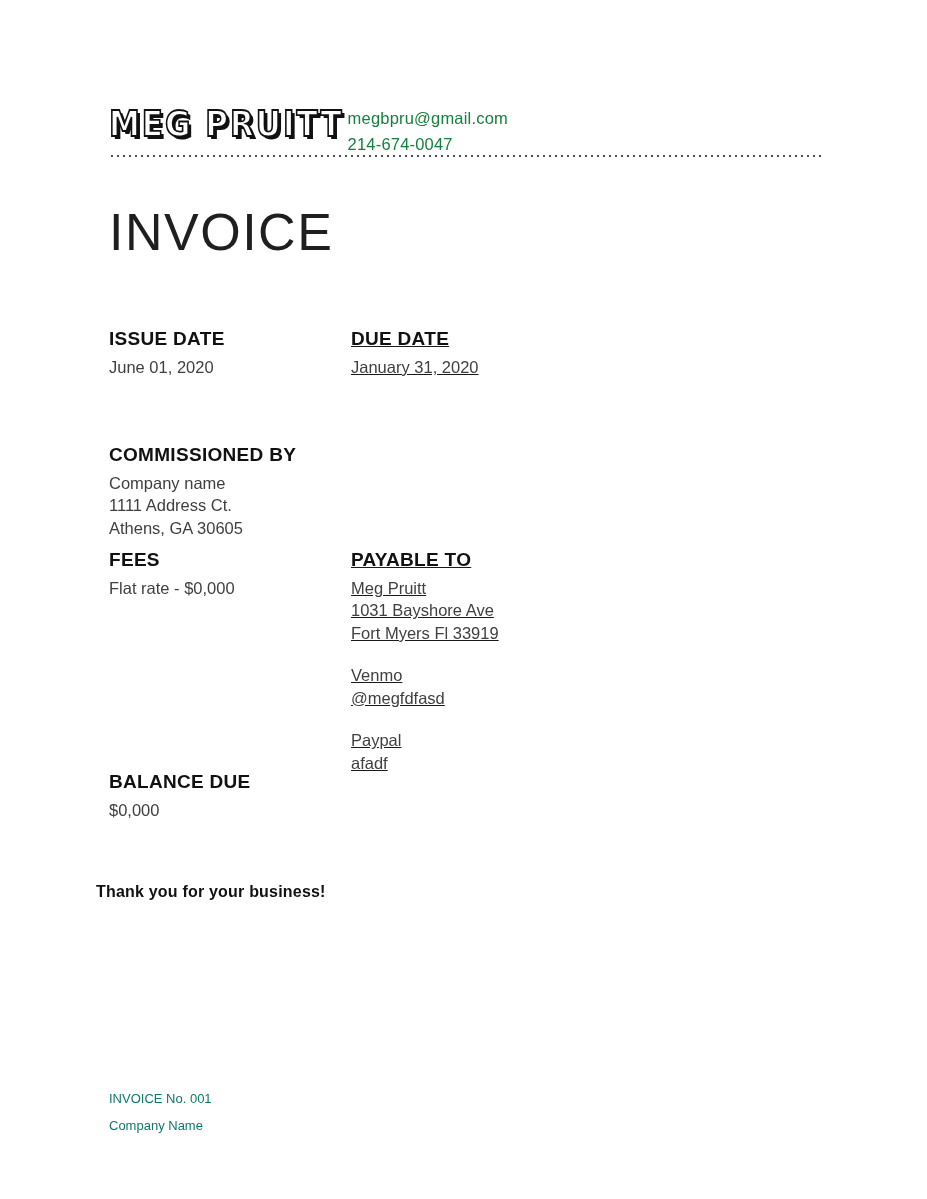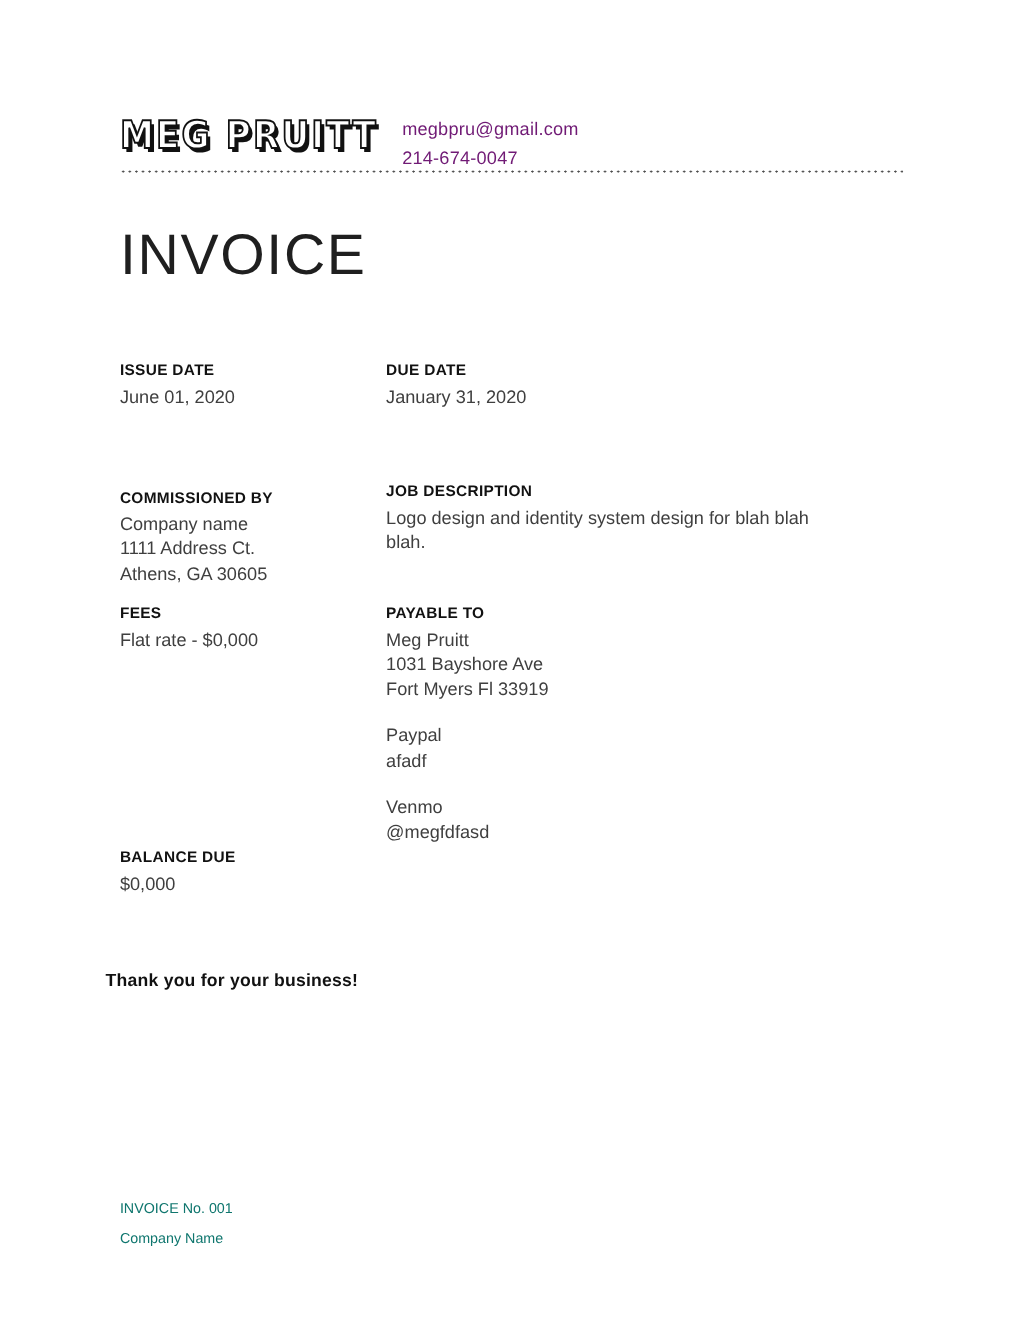--- a/index.html
+++ b/index.html
@@ -41,25 +41,25 @@
     line-height: 1;
     color: #ffffff;
     -webkit-text-stroke: 1.6px #111111;
     text-shadow: 3px 3px 0 #111111;
     padding-top: 6px;
     white-space: nowrap;
     transform: scaleY(1.12);
     transform-origin: left top;
   }
   .contact {
-    margin-left: 22px;
+    margin-left: 4px;
     padding-top: 6px;
     font-size: 16.5px;
     line-height: 1.55;
-    color: #701a75;
+    color: #15803d;
     font-family: "Liberation Sans", sans-serif;
   }
   .contact div {
     letter-spacing: 0.2px;
   }
 
   .divider {
     position: absolute;
     left: 109px;
     top: 155px;
@@ -82,37 +82,37 @@
     line-height: 1;
     font-family: "Liberation Sans", sans-serif;
   }
 
   
   .block {
     position: absolute;
   }
   .block h3 {
     margin: 0 0 6px 0;
-    font-size: 14px;
+    font-size: 19px;
     font-weight: bold;
     letter-spacing: 0.3px;
     color: #111111;
     font-family: "Liberation Sans", sans-serif;
   }
   .block p, .block div.line {
     margin: 0;
     font-size: 16.5px;
     line-height: 1.36;
     color: #3f3f3f;
     font-weight: 400;
     font-family: "Liberation Sans", sans-serif;
   }
 
   .col-left  { left: 109px; }
-  .col-right { left: 351px; }
+  .col-right { left: 351px; text-decoration: underline; }
 
   .r-issue   { top: 328px; }
   .r-due     { top: 328px; }
   .r-comm    { top: 444px; }
   .r-job     { top: 438px; }
   .r-fees    { top: 549px; }
   .r-pay     { top: 549px; }
   .r-balance { top: 771px; }
 
   .pay-group { margin-top: 20px; }
@@ -164,43 +164,39 @@
     <p>January 31, 2020</p>
   </div>
 
   <div class="block col-left r-comm">
     <h3>COMMISSIONED BY</h3>
     <div class="line">Company name</div>
     <div class="line">1111 Address Ct.</div>
     <div class="line">Athens, GA 30605</div>
   </div>
 
-  <div class="block col-right r-job">
-    <h3>JOB DESCRIPTION</h3>
-    <p>Logo design and identity system design for blah blah blah.</p>
-  </div>
 
   <div class="block col-left r-fees">
     <h3>FEES</h3>
     <p>Flat rate - $0,000</p>
   </div>
 
   <div class="block col-right r-pay">
     <h3>PAYABLE TO</h3>
     <div class="line">Meg Pruitt</div>
     <div class="line">1031 Bayshore Ave</div>
     <div class="line">Fort Myers Fl 33919</div>
     <div class="pay-group">
+      <div class="line">Venmo</div>
+      <div class="line">@megfdfasd</div>
+    </div>
+    <div class="pay-group">
       <div class="line">Paypal</div>
       <div class="line">afadf</div>
     </div>
-    <div class="pay-group">
-      <div class="line">Venmo</div>
-      <div class="line">@megfdfasd</div>
-    </div>
   </div>
 
   <div class="block col-left r-balance">
     <h3>BALANCE DUE</h3>
     <p>$0,000</p>
   </div>
 
   <div class="thanks">Thank you for your business!</div>
 
   <div class="footer">

